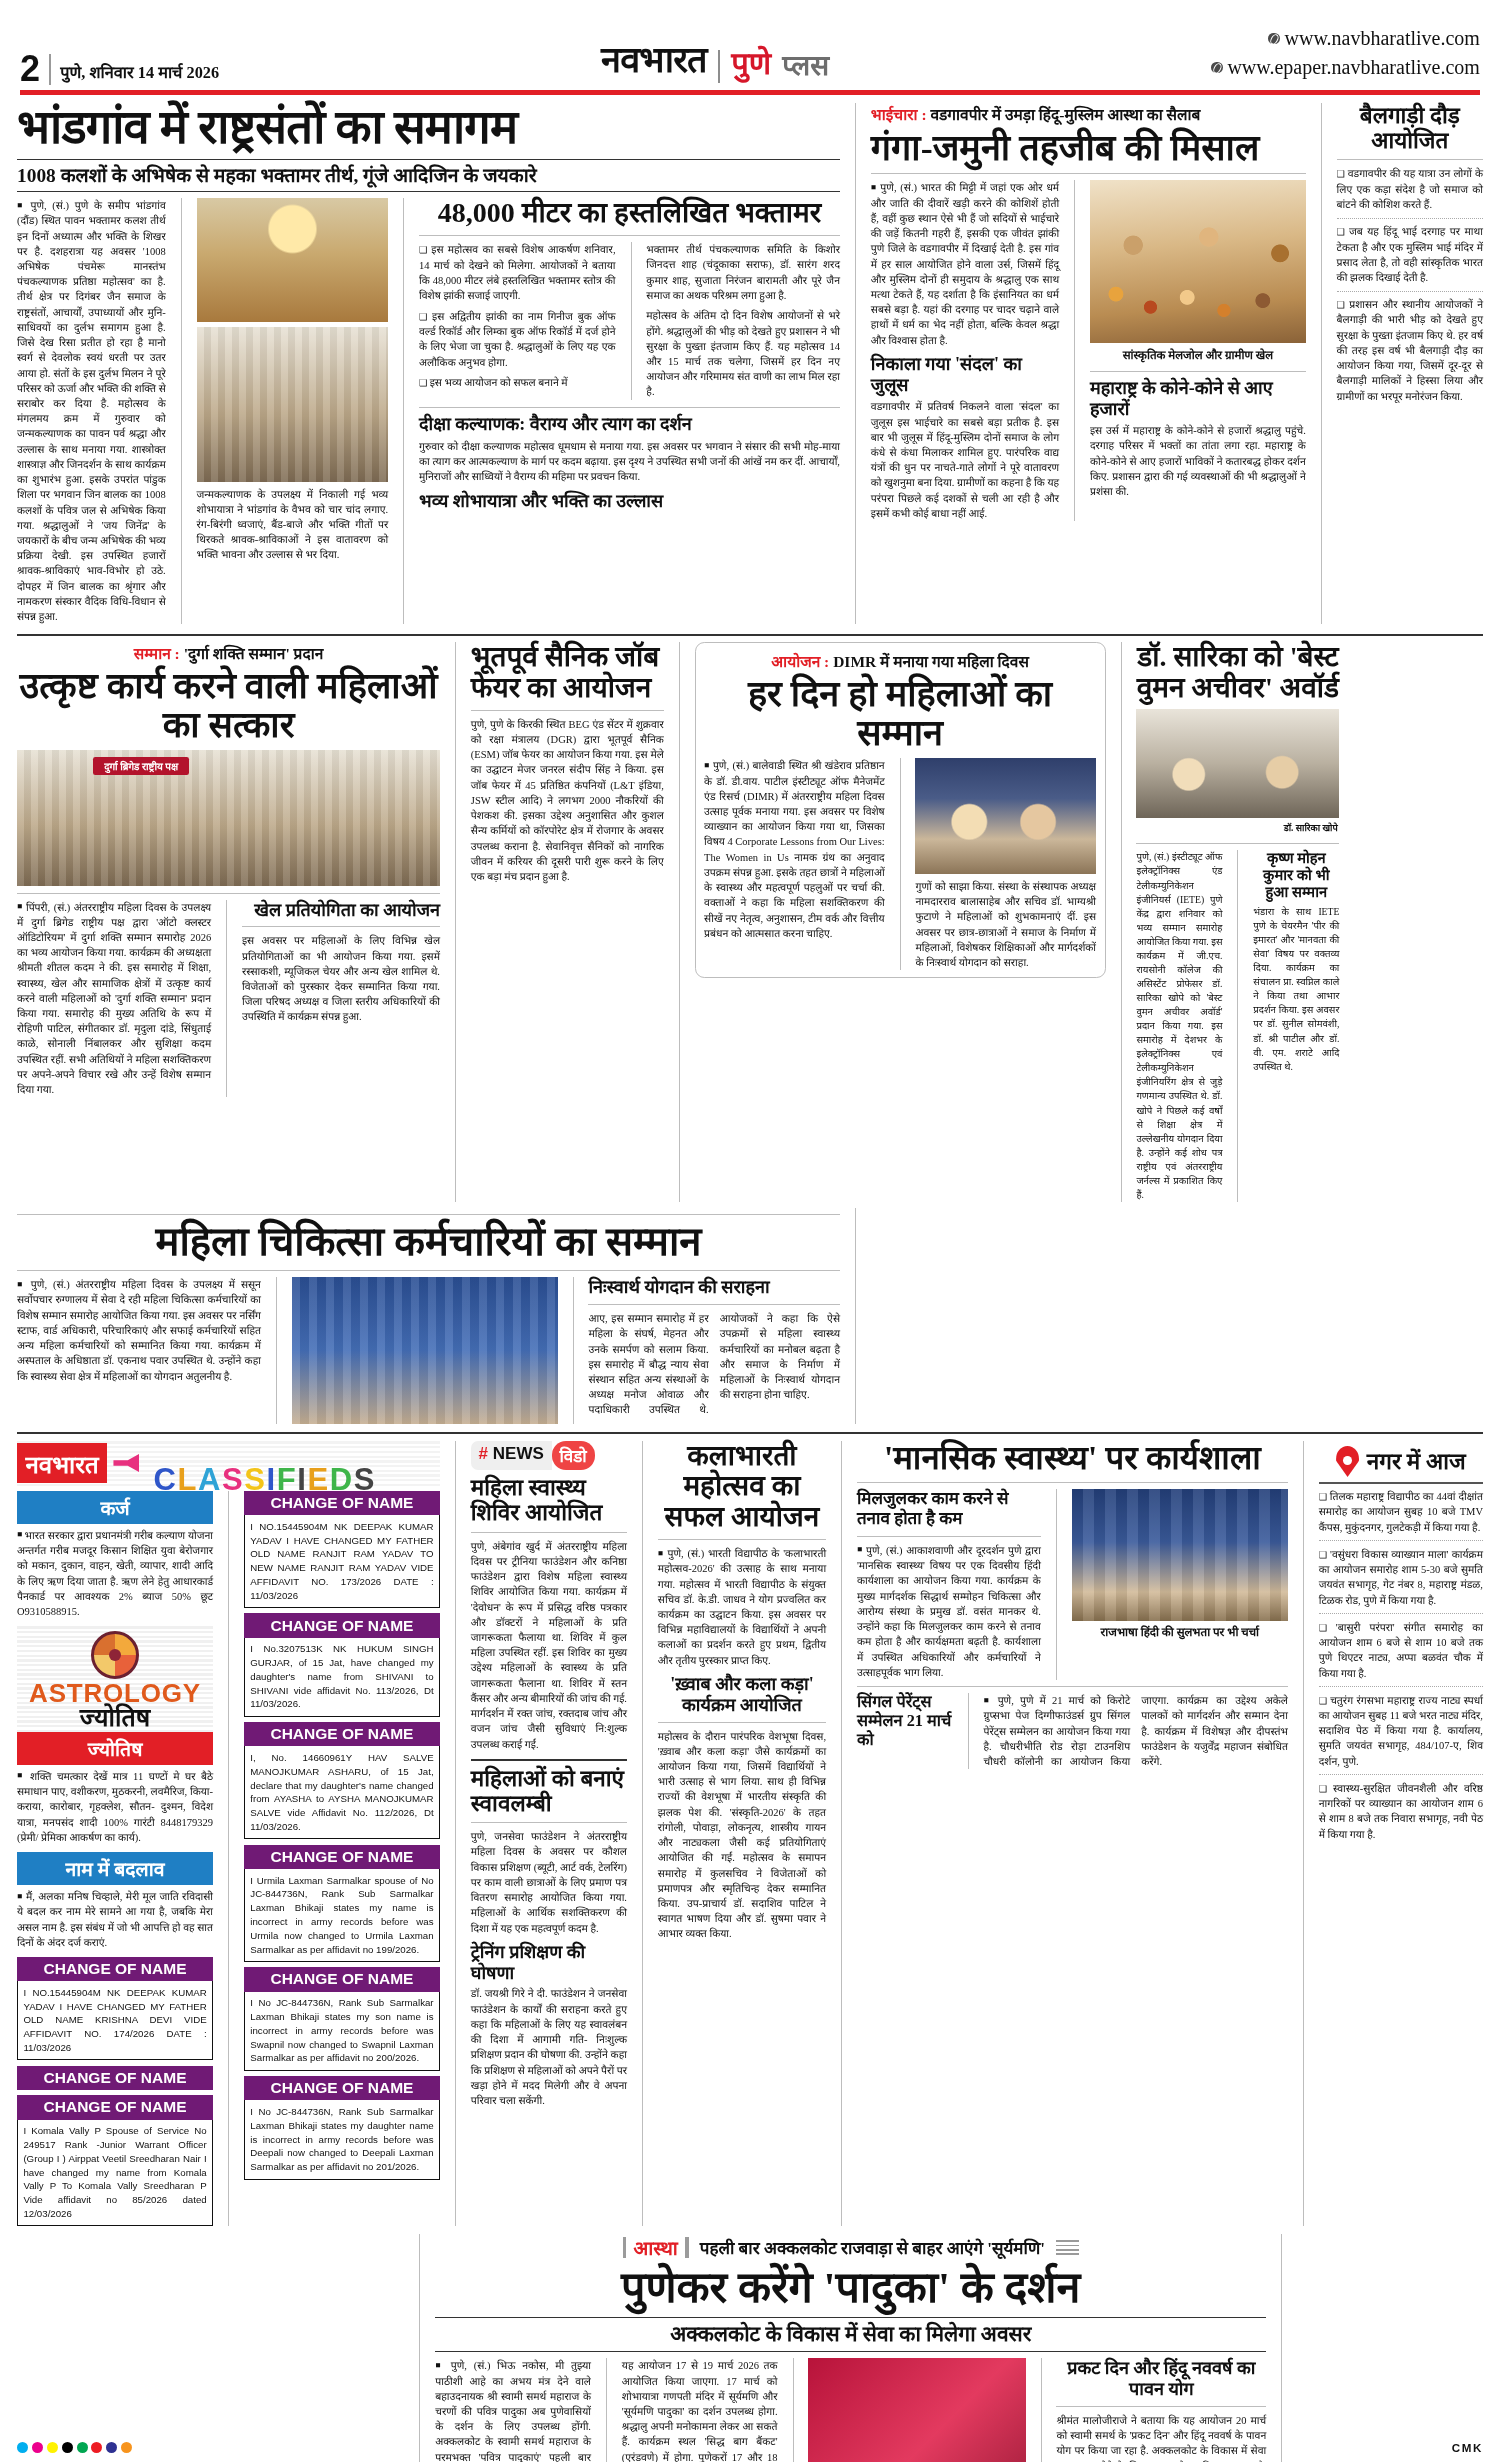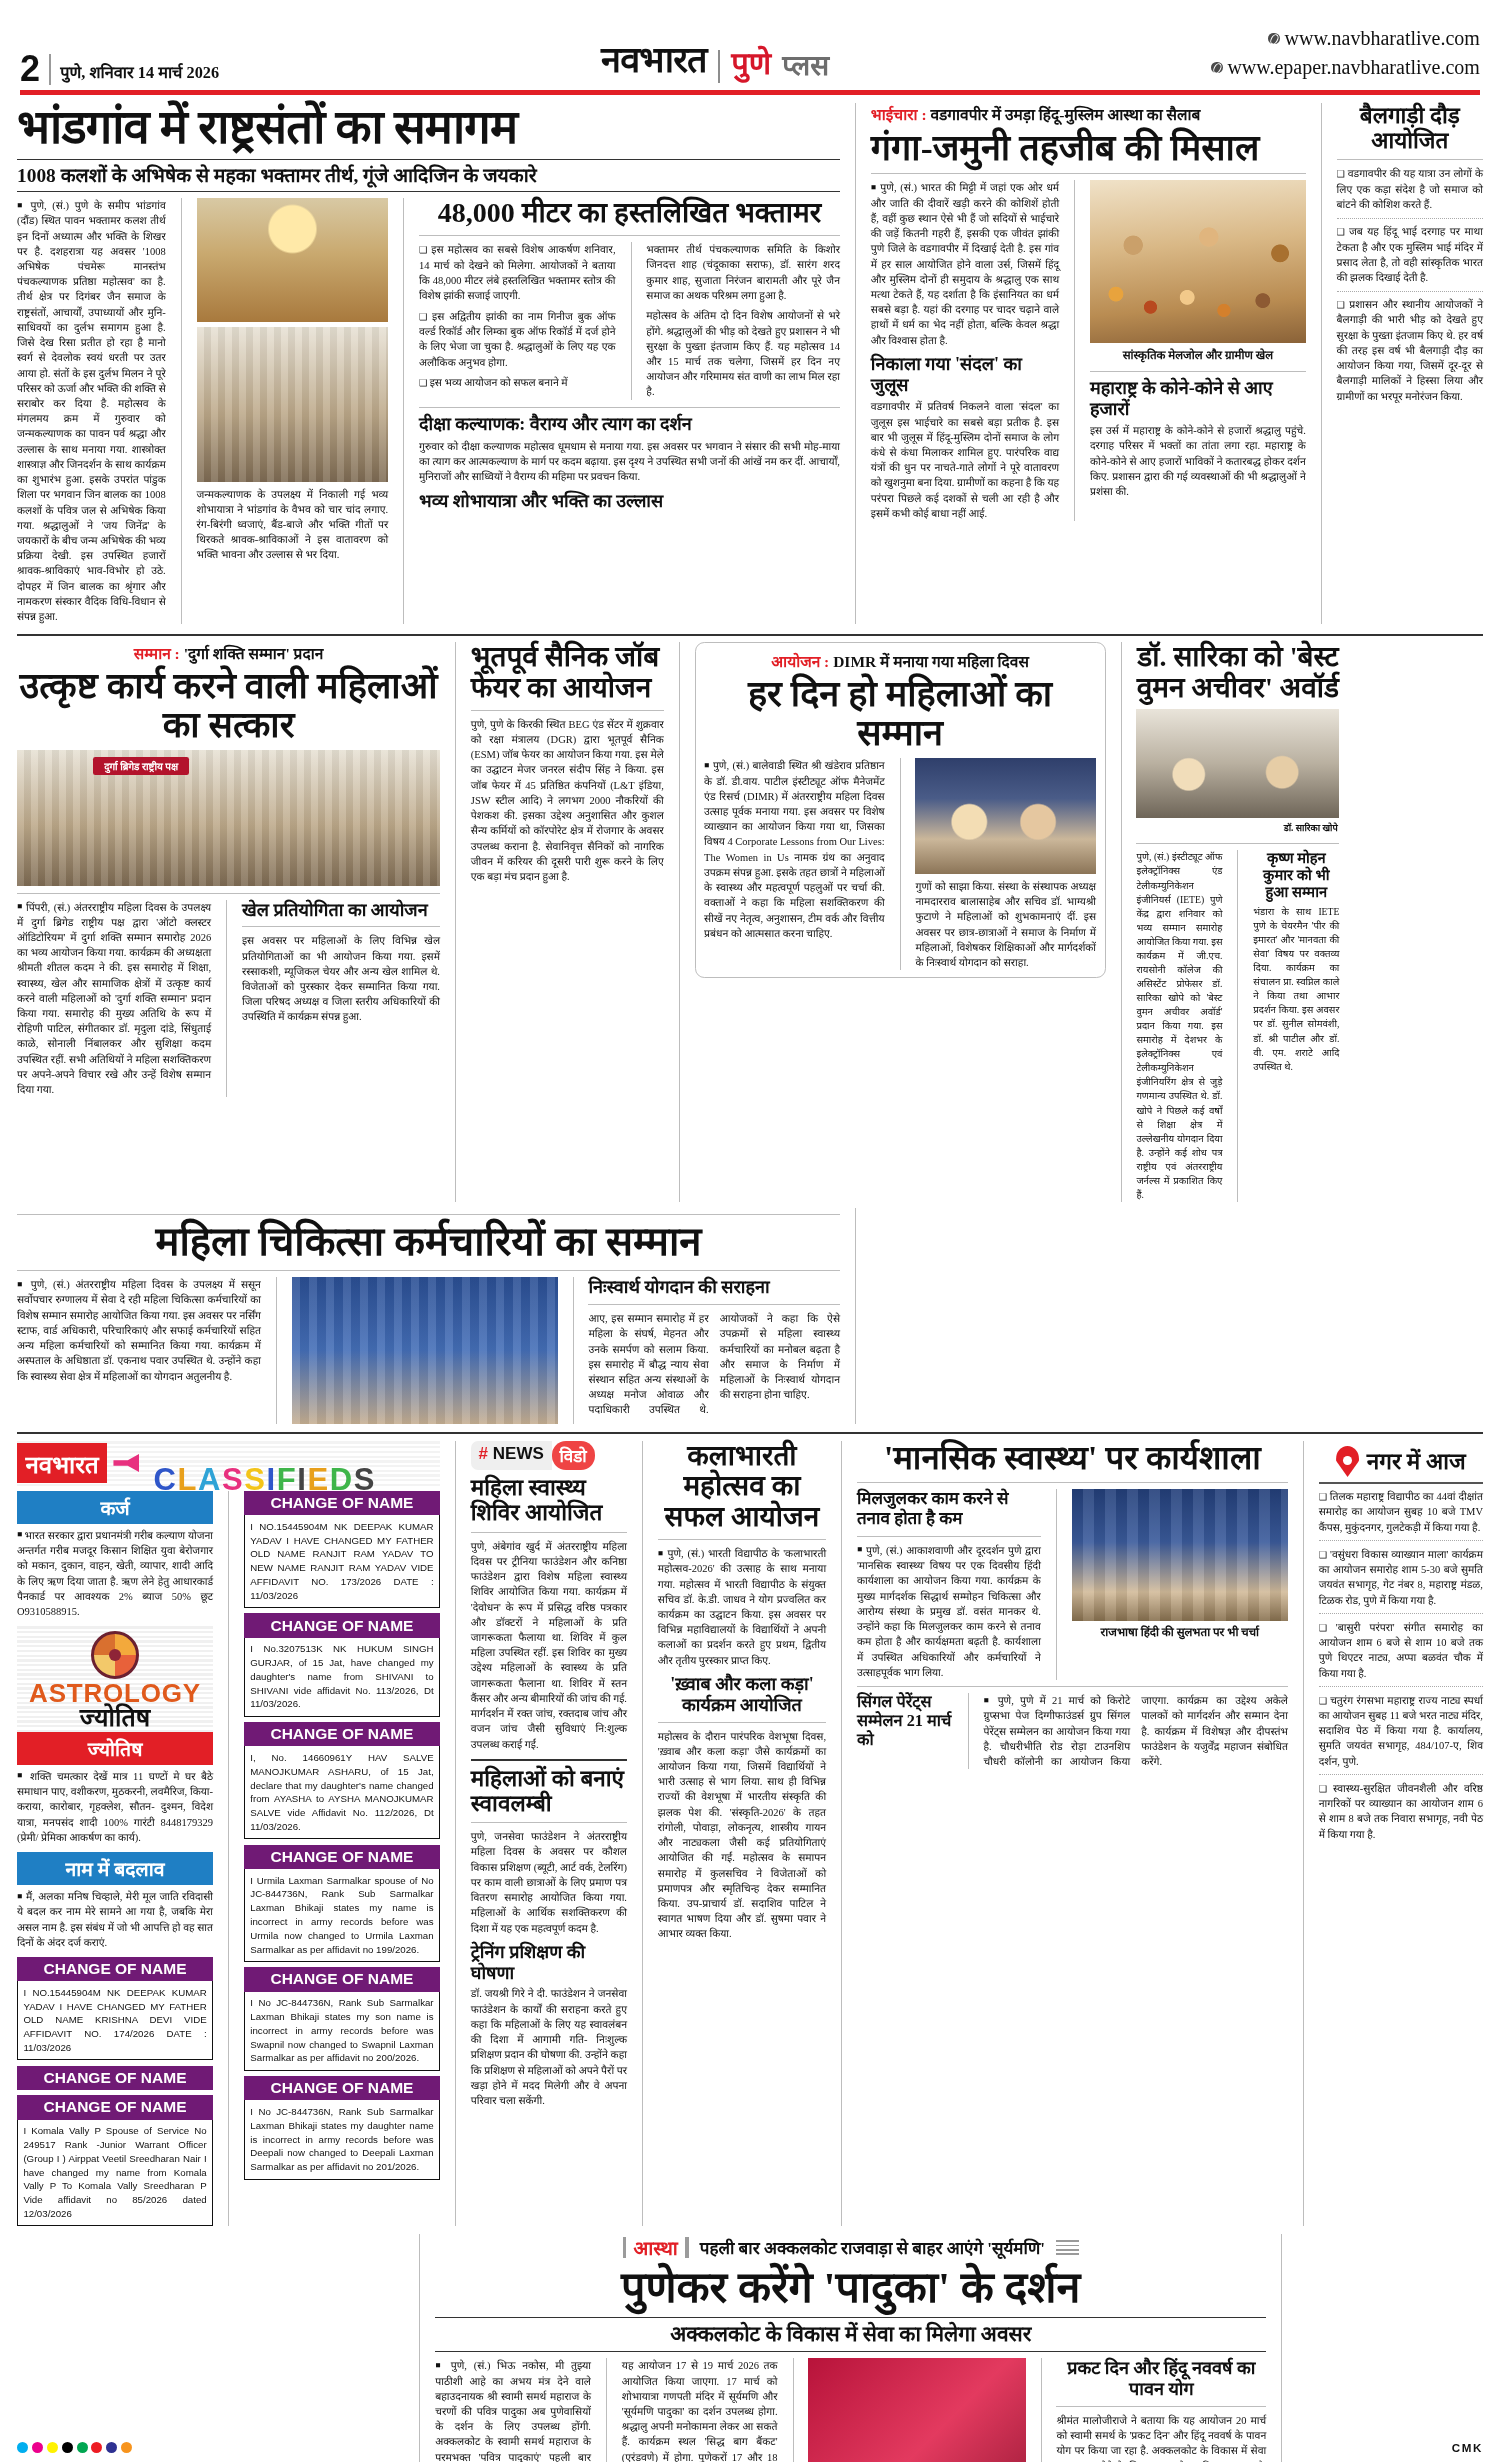--- a/index.html
+++ b/index.html
@@ -260,21 +260,21 @@
       <div class="photo ph-group" style="height:136px;margin-top:6.2px;position:relative">
         <div style="position:absolute;left:18%;top:6.2px;background:#b3132c;color:#fff;font-size:10px;font-weight:bold;padding:2.3px 11px;border-radius:2.3px">दुर्गा ब्रिगेड राष्ट्रीय पक्ष</div>
       </div>
       <div class="hr-thin"></div>
       <div class="cols">
         <div style="width:202px">
           <div class="body-txt sm bullet">पिंपरी, (सं.) अंतरराष्ट्रीय महिला दिवस के उपलक्ष्य में दुर्गा ब्रिगेड राष्ट्रीय पक्ष द्वारा 'ऑटो क्लस्टर ऑडिटोरियम' में दुर्गा शक्ति सम्मान समारोह 2026 का भव्य आयोजन किया गया. कार्यक्रम की अध्यक्षता श्रीमती शीतल कदम ने की. इस समारोह में शिक्षा, स्वास्थ्य, खेल और सामाजिक क्षेत्रों में उत्कृष्ट कार्य करने वाली महिलाओं को 'दुर्गा शक्ति सम्मान' प्रदान किया गया. समारोह की मुख्य अतिथि के रूप में रोहिणी पाटिल, संगीतकार डॉ. मृदुला दांडे, सिंधुताई काळे, सोनाली निंबालकर और सुशिक्षा कदम उपस्थित रहीं. सभी अतिथियों ने महिला सशक्तिकरण पर अपने-अपने विचार रखे और उन्हें विशेष सम्मान दिया गया.</div>
         </div>
         <div class="divider-v"></div>
         <div style="width:206px">
-          <div class="h-sm" style="text-align:left">खेल प्रतियोगिता का आयोजन</div>
+          <div class="h-sm" style="text-align:right">खेल प्रतियोगिता का आयोजन</div>
           <div class="hr-thin"></div>
           <div class="body-txt sm">इस अवसर पर महिलाओं के लिए विभिन्न खेल प्रतियोगिताओं का भी आयोजन किया गया. इसमें रस्साकशी, म्यूजिकल चेयर और अन्य खेल शामिल थे. विजेताओं को पुरस्कार देकर सम्मानित किया गया. जिला परिषद अध्यक्ष व जिला स्तरीय अधिकारियों की उपस्थिति में कार्यक्रम संपन्न हुआ.</div>
         </div>
       </div>
     </div>
 
     <div class="divider-v"></div>
 
     <div style="width:193px">
       <div class="h-lg">भूतपूर्व सैनिक जॉब फेयर का आयोजन</div>

